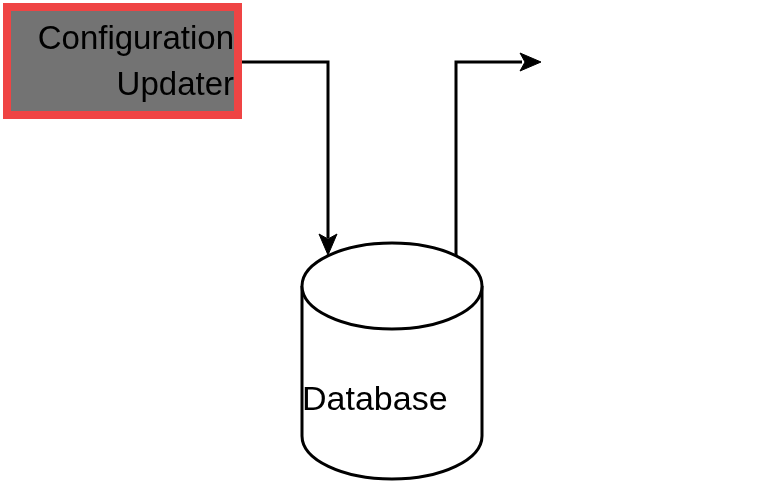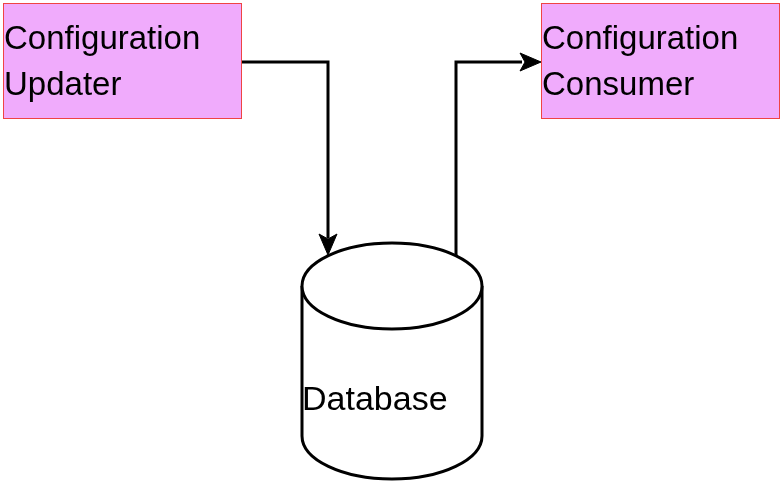--- a/index.html
+++ b/index.html
@@ -19,26 +19,26 @@
   .diagram-svg {
     position: absolute;
     left: 0;
     top: 0;
     width: 783px;
     height: 483px;
   }
   .node-box {
     position: absolute;
     box-sizing: border-box;
-    border: 1px solid #ef4444;
-    background: #f0abfc;
+    border: 8px solid #ef4444;
+    background: #737373;
     display: flex;
     align-items: center;
     justify-content: center;
-    text-align: left;
+    text-align: right;
     font-size: 33px;
     line-height: 1.38;
     color: #000000;
   }
   .node-box.updater {
     left: 3px;
     top: 3px;
     width: 239px;
     height: 116px;
   }
@@ -78,19 +78,16 @@
 
     <path d="M 328 255 L 319 234 L 328 239 L 337 234 Z" fill="#000000" stroke="#000000" stroke-width="1"></path>
 
     <path d="M 541 62 L 520 53 L 525 62 L 520 71 Z" fill="#000000" stroke="#000000" stroke-width="1"></path>
   </svg>
 
   <div class="node-box updater">
     <span>Configuration Updater</span>
   </div>
 
-  <div class="node-box consumer">
-    <span>Configuration Consumer</span>
-  </div>
 
   <div class="cylinder-label">Database</div>
 
 </div>
 
 </body></html>

